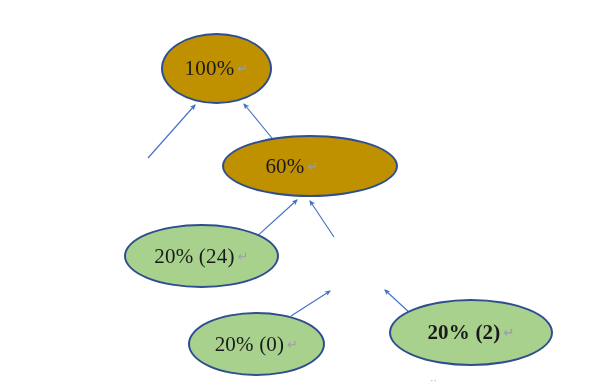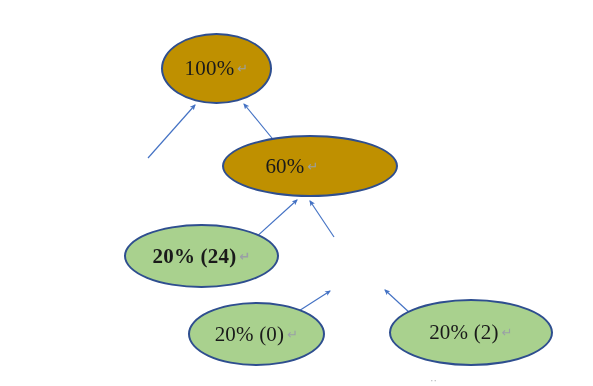--- a/index.html
+++ b/index.html
@@ -91,34 +91,34 @@
     </span>
   </div>
 
 
   <div class="node node-fill-gold" style="left:222px; top:135px; width:176px; height:62px;">
     <span class="node-label label-shift-left">
       <span>60%</span><span class="pilcrow">↵</span>
     </span>
   </div>
 
-  <div class="node node-fill-green" style="left:124px; top:224px; width:155px; height:64px;font-weight:bold;">
+  <div class="node node-fill-green" style="left:124px; top:224px; width:155px; height:64px;">
     <span class="node-label">
       <span>20% (24)</span><span class="pilcrow">↵</span>
     </span>
   </div>
 
 
-  <div class="node node-fill-green" style="left:188px; top:302px; width:137px; height:64px;">
+  <div class="node node-fill-green" style="left:188px; top:312px; width:137px; height:64px;">
     <span class="node-label">
       <span>20% (0)</span><span class="pilcrow">↵</span>
     </span>
   </div>
 
-  <div class="node node-fill-green" style="left:389px; top:299px; width:164px; height:67px;">
+  <div class="node node-fill-green" style="left:389px; top:299px; width:164px; height:67px;font-weight:bold;">
     <span class="node-label">
       <span>20% (2)</span><span class="pilcrow">↵</span>
     </span>
   </div>
 
   <div class="corner-mark">··</div>
 
 </div>
 
 </body></html>

